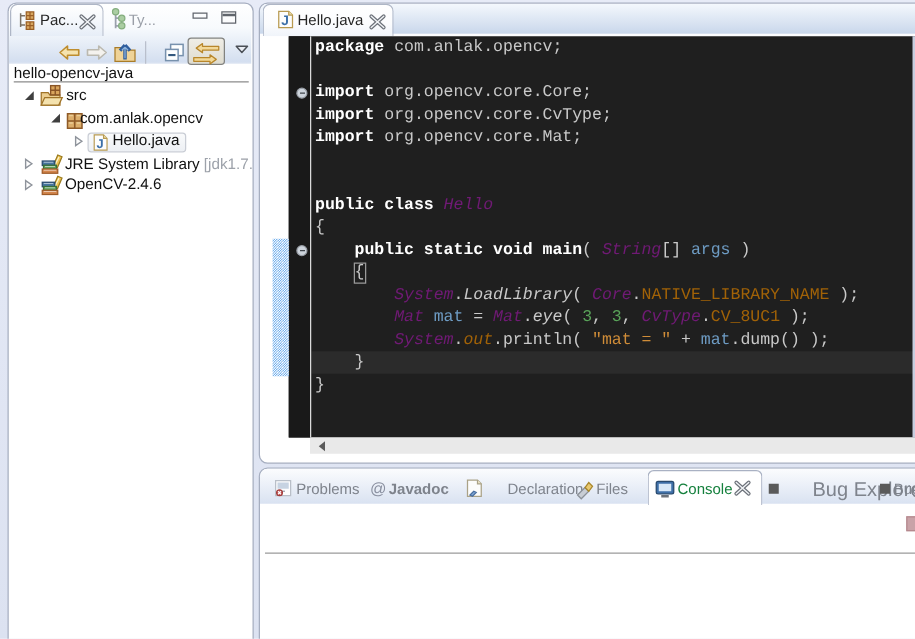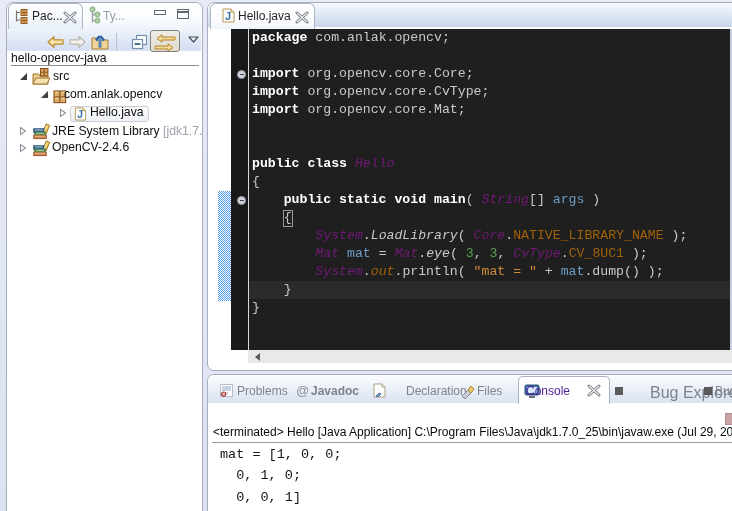--- a/index.html
+++ b/index.html
@@ -254,28 +254,24 @@
    <path d="M2 13 L8 7 l3 3 -6 6 Z" fill="#C8CDD4" stroke="#8A9098"></path>
    <path d="M8 7 l3-4 3 3 -3 4 Z" fill="#E8C870" stroke="#A8862A"></path>
  </svg>
  <div class="btabtxt" style="left:269px;">Files</div>
  <div class="abs" id="constab"></div>
  <svg style="left:316px;top:9px" width="16" height="15" viewBox="0 0 16 15">
    <rect x="1" y="1" width="14" height="10" rx="1.5" fill="#3E6FA8" stroke="#27496E"></rect>
    <rect x="3" y="3" width="10" height="6" fill="#D8E8F8"></rect>
    <rect x="5" y="12" width="6" height="2" fill="#6A7078"></rect>
  </svg>
- <div class="btabtxt" style="left:318px;color:#4c1d95;">Console</div>
+ <div class="btabtxt" style="left:334px;color:#15803d;">Console</div>
  <svg style="left:379px;top:9px" width="14" height="13" viewBox="0 0 14 13">
   <path d="M2 2 L12 11 M12 2 L2 11" stroke="#6E737B" stroke-width="3" stroke-linecap="round"></path>
   <path d="M2 2 L12 11 M12 2 L2 11" stroke="#F2F4F7" stroke-width="1.1" stroke-linecap="round"></path>
  </svg>
  <div class="sqico" style="left:407px;"></div>
  <div class="btabtxt" style="left:442px;font-size:16px;">Bug Explorer</div>
  <div class="sqico" style="left:496px;"></div>
  <div class="btabtxt" style="left:507px;font-size:12px;">Bug Ex</div>
  <div class="abs" id="termbtn"></div>
- <div class="abs" id="statline">&lt;terminated&gt; Hello [Java Application] C:\Program Files\Java\jdk1.7.0_25\bin\javaw.exe (Jul 29, 20</div>
  <div class="abs" id="consep"></div>
-<pre class="abs" id="conout">mat = [1, 0, 0;
-  0, 1, 0;
-  0, 0, 1]</pre>
 </div>
 
 </body></html>

